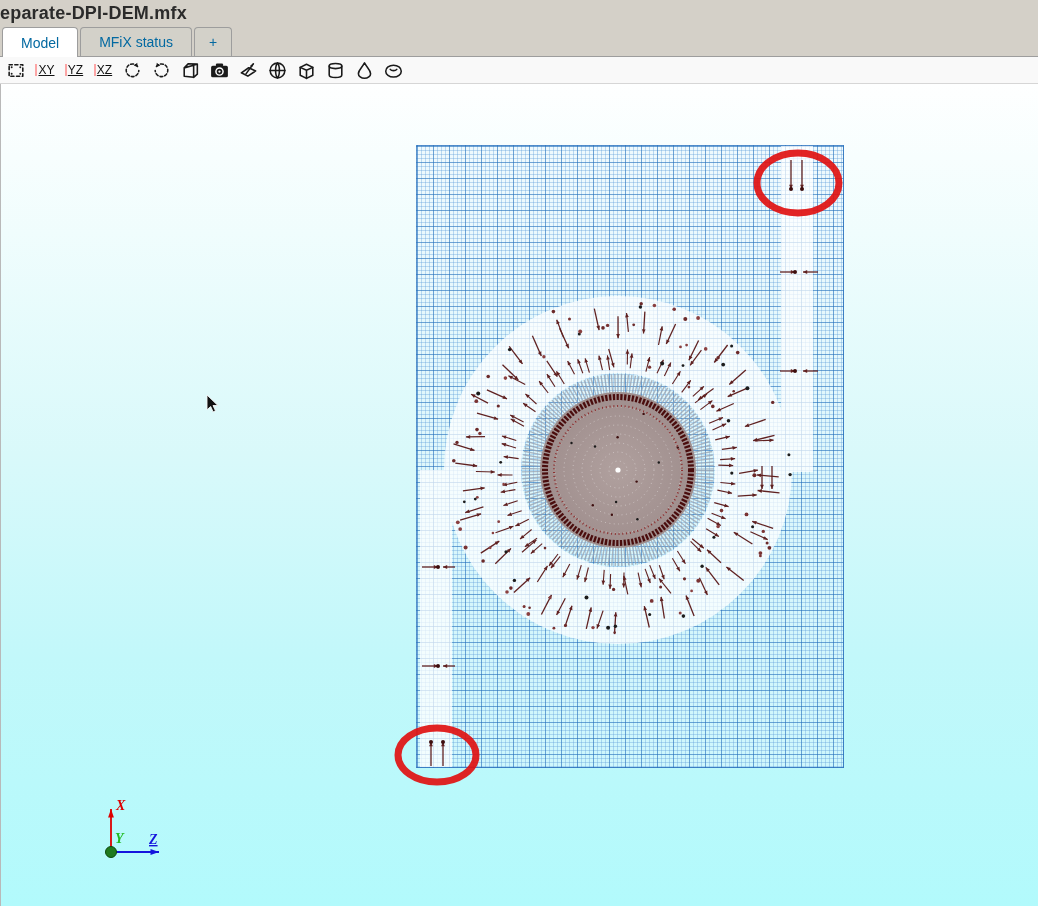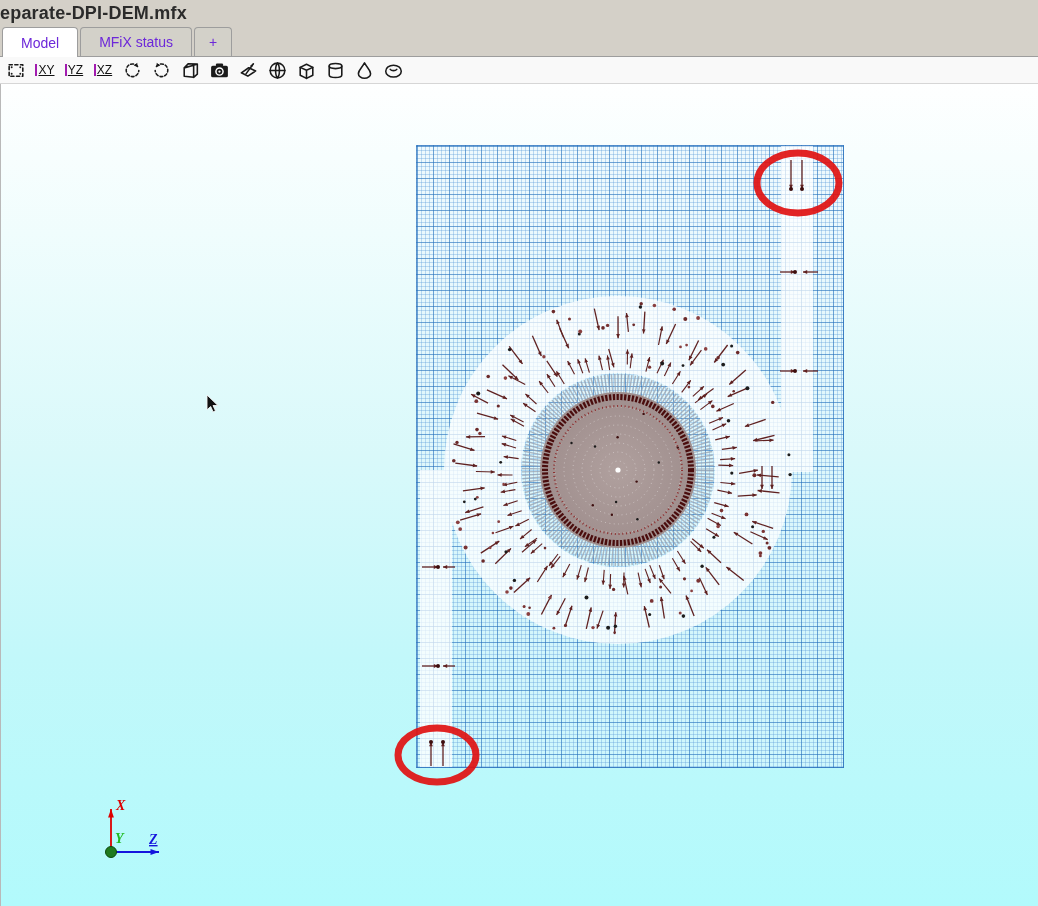--- a/index.html
+++ b/index.html
@@ -17,40 +17,40 @@
     font-size:18px;font-weight:bold;color:#2b2b2b;letter-spacing:.2px;
     white-space:nowrap;overflow:hidden;
   }
   .tabbar{
     position:absolute;left:0;top:27px;width:1038px;height:30px;
     background:#d4d0c8;border-bottom:1px solid #9d9d9d;
     display:flex;align-items:flex-end;box-sizing:border-box;
   }
   .tab{
     height:29px;box-sizing:border-box;display:flex;align-items:center;justify-content:center;
-    padding:0 18px;font-size:14px;color:#6d28d9;
+    padding:0 18px;font-size:14px;color:#0369a1;
     background:#d3d1c9;border:1px solid #9d9d9d;border-bottom:none;
     border-radius:4px 4px 0 0;margin-left:2px;cursor:default;position:relative;
   }
   .tab.active{
     background:#ffffff;height:30px;margin-bottom:-1px;z-index:2;
   }
   .tab.plus{padding:0 14px;}
   .toolbar{
     position:absolute;left:0;top:57px;width:1038px;height:27px;
     background:#f9f9f9;border-bottom:1px solid #d6d6d6;box-sizing:border-box;
     display:flex;align-items:center;gap:7px;padding-left:5px;
   }
   .tbtn{
     width:22px;height:22px;border:none;background:transparent;padding:0;margin:0;
     display:flex;align-items:center;justify-content:center;cursor:default;
   }
   .tbtn svg{display:block;}
   .tbtn .axlbl{
-    font-size:12px;color:#111;border-left:2px solid #a21caf;
+    font-size:12px;color:#111;border-left:2px solid #fca5a5;
     text-decoration:underline;padding-left:1px;line-height:12px;font-weight:500;
   }
   
   .viewport{
     position:absolute;left:0;top:84px;width:1038px;height:822px;
     border-left:1px solid #b9b9b9;box-sizing:border-box;
     background:linear-gradient(to bottom,#feffff 0%,#f0fdfd 18%,#d9f9fa 45%,#c2f8fa 70%,#b2fafc 100%);
   }
   .mesh-grid{
     position:absolute;left:415px;top:61px;width:428px;height:623px;

